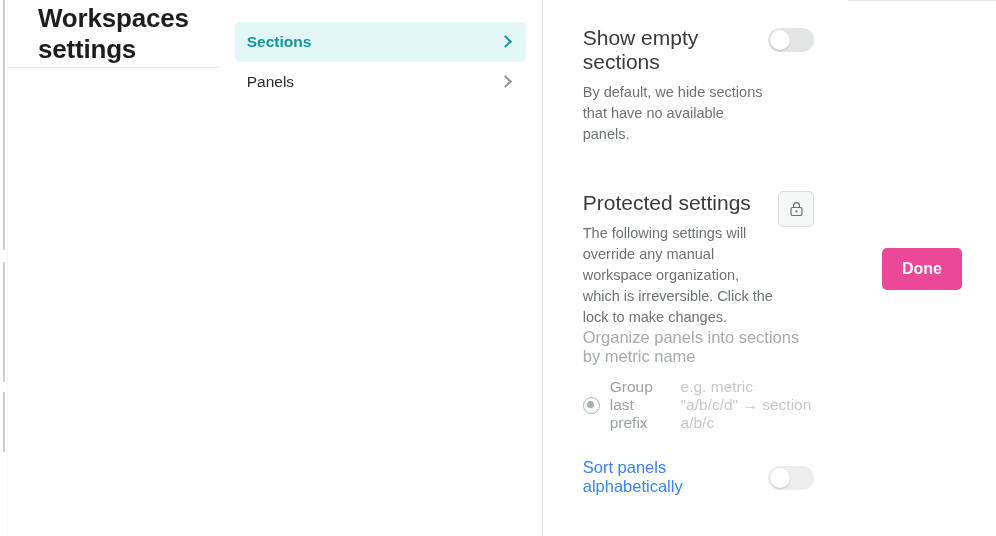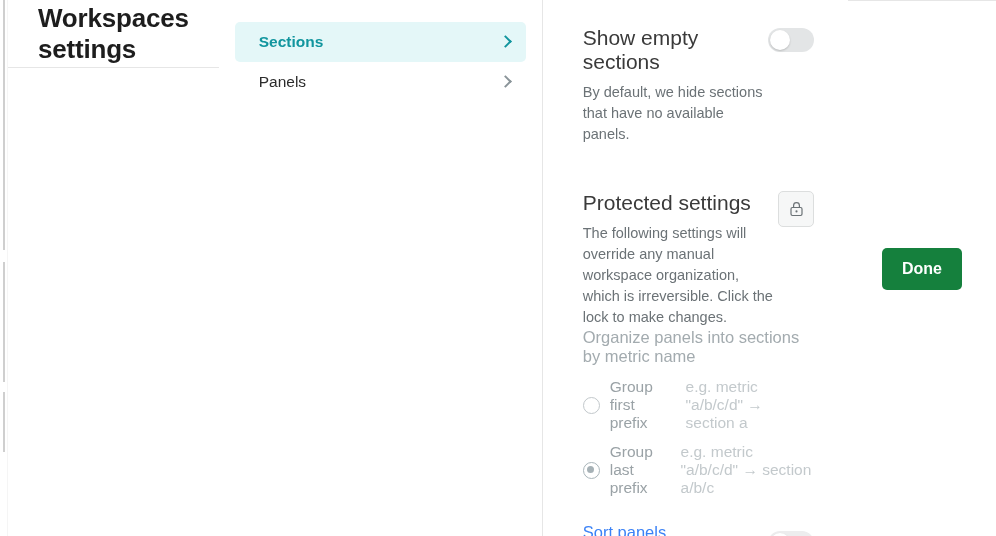--- a/index.html
+++ b/index.html
@@ -71,21 +71,21 @@
   .sidebar {
     width: 324px;
     flex: 0 0 324px;
     border-right: 1px solid #e6e6e6;
     padding: 22px 0 0 0;
     box-sizing: border-box;
   }
   .nav-item {
     height: 40px;
     margin: 0 16px 0 16px;
-    padding: 0 14px 0 24px;
+    padding: 0 14px 0 12px;
     border-radius: 5px;
     display: flex;
     align-items: center;
     justify-content: space-between;
     cursor: pointer;
     color: #2c2c2c;
     font-size: 15.5px;
   }
   .nav-item + .nav-item { margin-top: 0; }
   .nav-item.active {
@@ -229,21 +229,21 @@
   .modal-footer {
     flex: 0 0 72px;
     border-top: 1px solid #e6e6e6;
     display: flex;
     align-items: center;
     justify-content: flex-end;
     padding: 0 34px;
     box-sizing: border-box;
   }
   .done-btn {
-    background: #15803d;
+    background: #ec4899;
     color: #ffffff;
     border: none;
     border-radius: 5px;
     font-size: 16px;
     font-weight: bold;
     font-family: "Liberation Sans", sans-serif;
     padding: 0 20px;
     height: 42px;
     cursor: pointer;
   }
@@ -305,25 +305,20 @@
             <rect x="2" y="6.5" width="11" height="8" rx="1.4" fill="none" stroke="#6b7276" stroke-width="1.2"></rect>
             <path d="M4.6 6.5 V4.6 a2.9 2.9 0 0 1 5.8 0 V6.5" fill="none" stroke="#6b7276" stroke-width="1.2"></path>
             <circle cx="7.5" cy="10.4" r="1.05" fill="#6b7276"></circle>
           </svg>
         </div>
       </div>
 
       <div class="protected-group">
         <div class="group-title">Organize panels into sections by metric name</div>
 
-        <div class="radio-row">
-          <span class="radio"></span>
-          <span class="radio-label">Group first prefix</span>
-          <span class="radio-hint">e.g. metric "a/b/c/d" → section a</span>
-        </div>
 
         <div class="radio-row">
           <span class="radio checked"></span>
           <span class="radio-label">Group last prefix</span>
           <span class="radio-hint">e.g. metric "a/b/c/d" → section a/b/c</span>
         </div>
 
         <div class="sort-row">
           <div class="sort-label">Sort panels alphabetically</div>
           <div class="switch faded">

